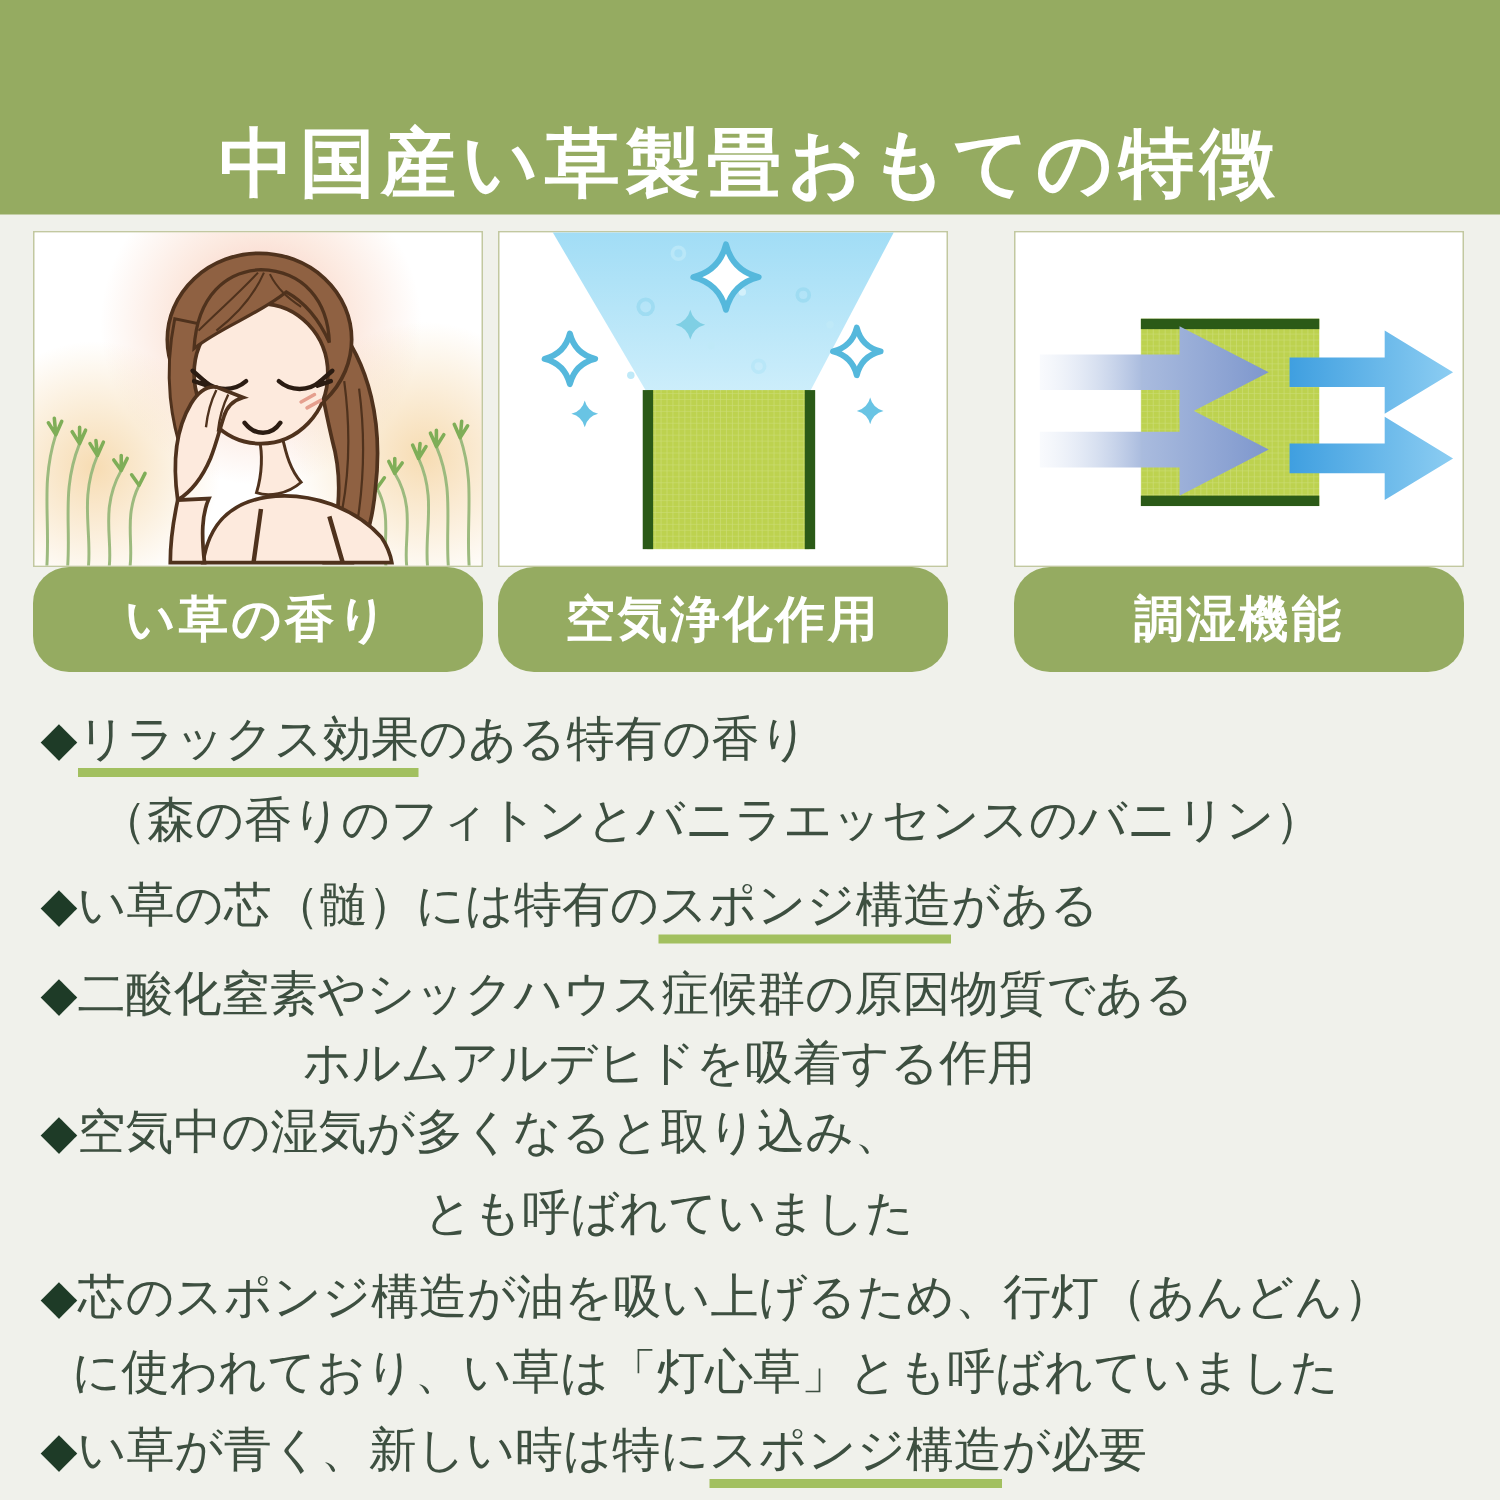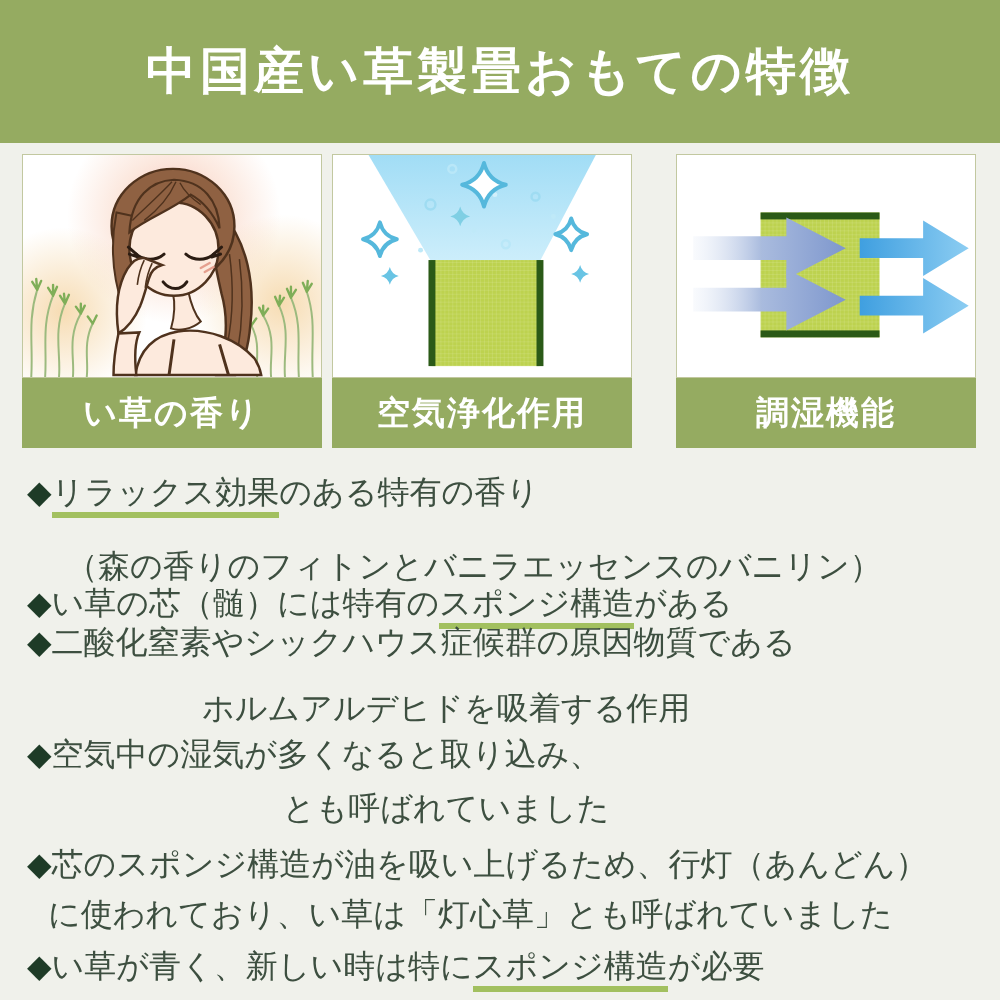--- a/index.html
+++ b/index.html
@@ -4,50 +4,50 @@
 <style>
   html,body{margin:0;padding:0;background:#ffffff;}
   .page{
     position:relative;width:1000px;height:1000px;overflow:hidden;
     background:#f0f1eb;
     font-family:"Liberation Sans","DejaVu Sans",sans-serif;
   }
   
   .hdr{
     position:absolute;top:0;left:0;width:1000px;height:143px;
-    background:#95ab61;display:flex;align-items:center;justify-content:center;
+    background:#95ab61;display:flex;align-items:flex-end;justify-content:center;
   }
   .hdr-title{
     color:#ffffff;font-size:50px;font-weight:700;letter-spacing:4px;white-space:nowrap;
   }
   
   .panel{position:absolute;top:154px;width:300px;height:294px;}
   .p1{left:22px}.p2{left:332px}.p3{left:676px}
   .panel-img{
     position:absolute;top:0;left:0;width:300px;height:224px;box-sizing:border-box;
     background:#ffffff;border:1px solid #c2c8a0;
   }
   .panel-img svg{display:block;width:298px;height:222px;}
   .panel-label{
     position:absolute;top:224px;left:0;width:300px;height:70px;
     background:#95ab61;color:#ffffff;font-size:33px;font-weight:700;letter-spacing:2px;
-    display:flex;align-items:center;justify-content:center;white-space:nowrap;
+    display:flex;align-items:center;justify-content:center;white-space:nowrap;border-radius:24px;
   }
   
   .bl{
     position:absolute;left:0;width:922px;height:53px;line-height:53px;
     font-size:32px;color:#3d4f40;white-space:nowrap;box-sizing:border-box;
   }
   .dm{color:#1e3b27;}
   .ul{border-bottom:6px solid #a2c05f;padding-bottom:2px;}
   .b{padding-left:27px;}
   .ind{padding-left:66px;}
   .cont{padding-left:48px;}
   .r{text-align:center;padding-right:30px;}
-  .l1{top:466px}.l2{top:540px}.l3{top:577px}.l4{top:616px}.l5{top:682px}
+  .l1{top:466px}.l2{top:520px}.l3{top:577px}.l4{top:636px}.l5{top:682px}
   .l6{top:728px}.l7{top:782px}.l8{top:838px}.l9{top:888px}.l10{top:940px}
 </style>
 </head>
 <body>
 
 <div class="page">
 
   <div class="hdr">
     <div class="hdr-title">中国産い草製畳おもての特徴</div>
   </div>

